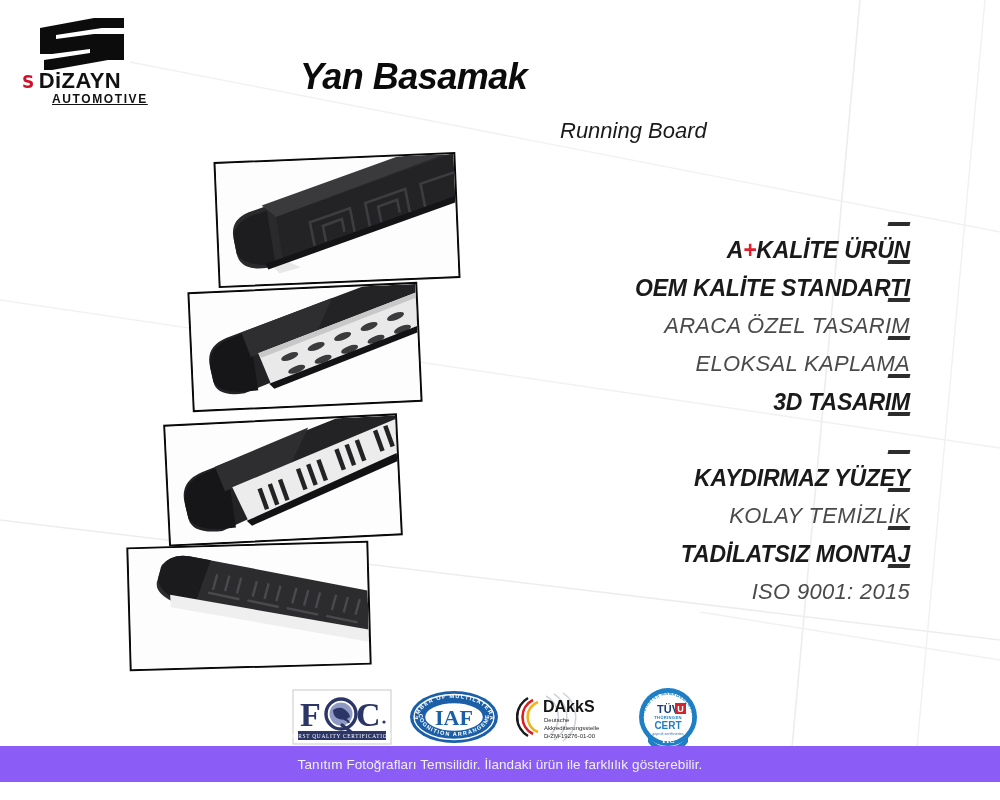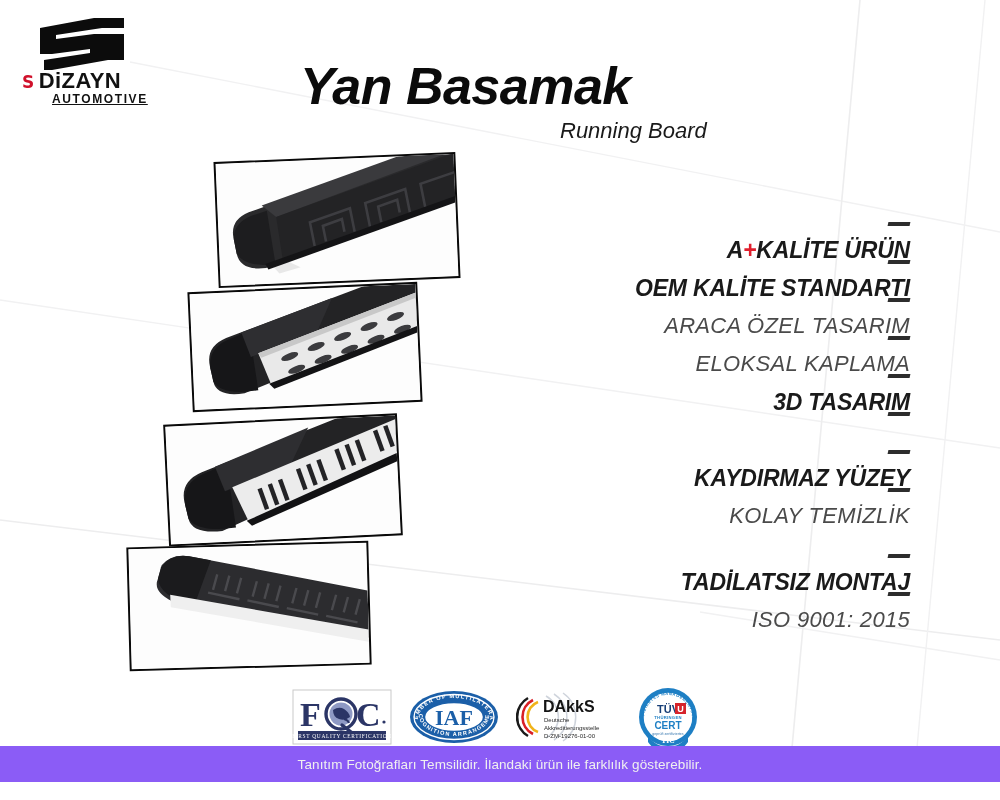--- a/index.html
+++ b/index.html
@@ -51,21 +51,21 @@
     position:absolute; left:32px; top:78px;
     font-size:12px; font-weight:700; color:#111;
     letter-spacing:1.6px;
     text-decoration:underline;
   }
 
   
   #title {
     position: absolute;
     left: 300px; top: 56px;
-    font-size: 52px;
+    font-size: 36px;
     font-weight: 800;
     font-style: italic;
     color: #0b0b0b;
     letter-spacing: -0.5px;
     white-space: nowrap;
     z-index: 5;
   }
   #subtitle {
     position: absolute;
     left: 560px; top: 118px;
@@ -313,21 +313,21 @@
     <div class="feat bold" style="margin-left:42px;">
       <span class="dash"></span>
       <span class="txt">KAYDIRMAZ YÜZEY</span>
     </div>
 
     <div class="feat light" style="margin-left:34px;">
       <span class="dash"></span>
       <span class="txt">KOLAY TEMİZLİK</span>
     </div>
 
-    <div class="feat bold" style="margin-left:26px;margin-top:28px;">
+    <div class="feat bold" style="margin-left:26px;">
       <span class="dash"></span>
       <span class="txt">TADİLATSIZ MONTAJ</span>
     </div>
 
     <div class="feat light" style="margin-left:16px;">
       <span class="dash"></span>
       <span class="txt">ISO 9001: 2015</span>
     </div>
 
   </div>

